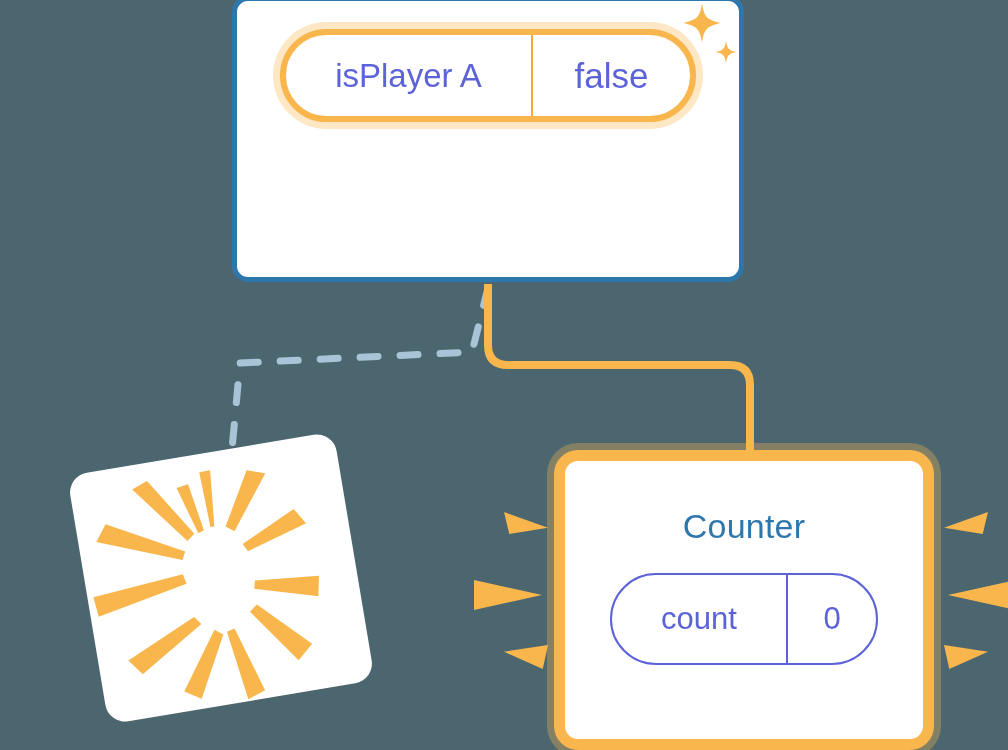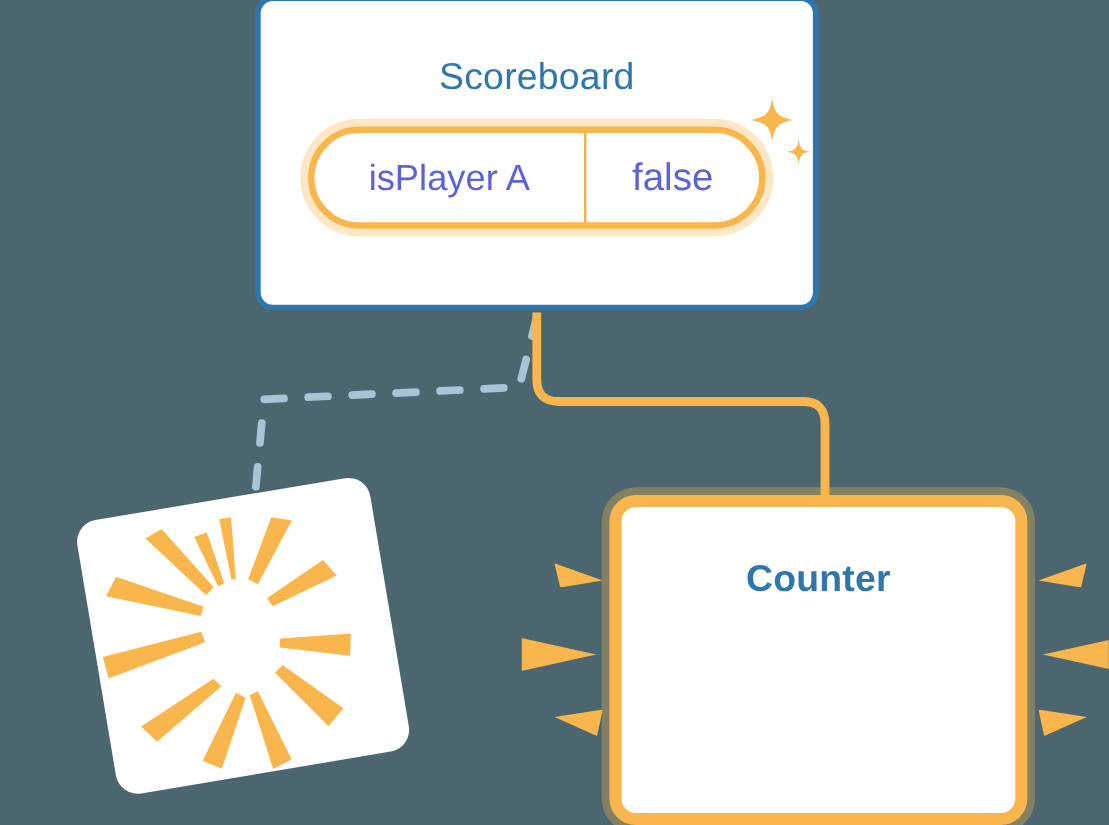--- a/index.html
+++ b/index.html
@@ -121,21 +121,20 @@
   
   #counter-card {
     left: 554px;
     top: 450px;
     width: 380px;
     height: 300px;
     border: 11px solid #f8b64c;
     border-radius: 24px;
     box-shadow: 0 0 0 7px rgba(248,182,76,0.32);
     z-index: 3;
-    font-weight: bold;
   }
   #counter-card .card-title {
     margin-top: 48px;
   }
   #counter-card .pill-wrap {
     width: 268px;
     margin-top: 30px;
   }
   #counter-card .pill {
     height: 92px;
@@ -185,21 +184,20 @@
 <div id="stage">
 
   <svg id="connectors" viewBox="0 0 1008 750">
 
     <path d="M 488 288 L 472 352 L 240 363 L 228 492" fill="none" stroke="#a9c4d6" stroke-width="7" stroke-linecap="round" stroke-linejoin="round" stroke-dasharray="18 22"></path>
 
     <path d="M 488 284 L 488 345 Q 488 365 508 365 L 730 365 Q 750 365 750 385 L 750 470" fill="none" stroke="#f8b64c" stroke-width="8" stroke-linecap="butt" stroke-linejoin="round"></path>
   </svg>
 
   <div class="card" id="scoreboard-card">
-    <div class="card-title">Scoreboard</div>
 
     <div class="pill-wrap">
       <div class="pill highlight">
         <div class="cell cell-key">isPlayer A</div>
         <div class="cell cell-val">false</div>
       </div>
 
       <svg class="sparkles" viewBox="0 0 70 80">
         <path d="M26 4 C28 18 31 21 45 24 C31 27 28 30 26 44 C24 30 21 27 7 24 C21 21 24 18 26 4 Z" fill="#f8b64c"></path>
         <path d="M50 42 C51.3 50 53 51.8 61 53 C53 54.2 51.3 56 50 64 C48.7 56 47 54.2 39 53 C47 51.8 48.7 50 50 42 Z" fill="#f8b64c"></path>
@@ -230,15 +228,21 @@
   <div class="ray ray-l1"></div>
   <div class="ray ray-l2"></div>
   <div class="ray ray-l3"></div>
   <div class="ray ray-r1"></div>
   <div class="ray ray-r2"></div>
   <div class="ray ray-r3"></div>
 
   <div class="card" id="counter-card">
     <div class="card-title">Counter</div>
 
+    <div class="pill-wrap">
+      <div class="pill plain">
+        <div class="cell cell-key">count</div>
+        <div class="cell cell-val">0</div>
+      </div>
+    </div>
   </div>
 
 </div>
 
 </body></html>

